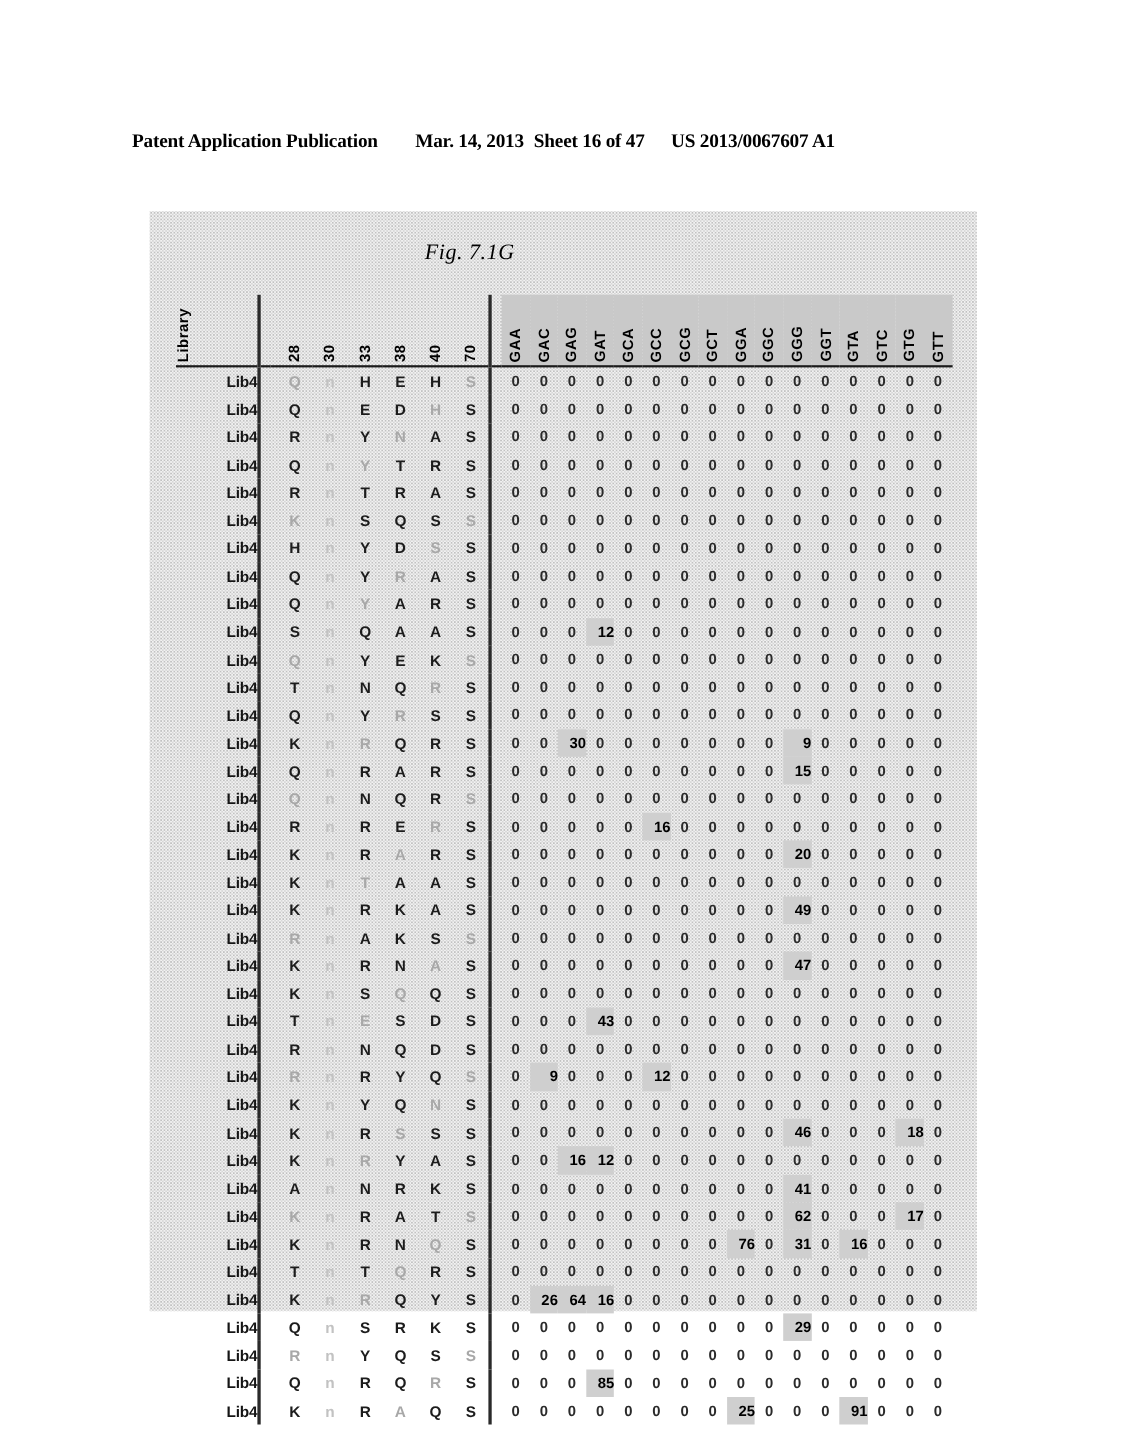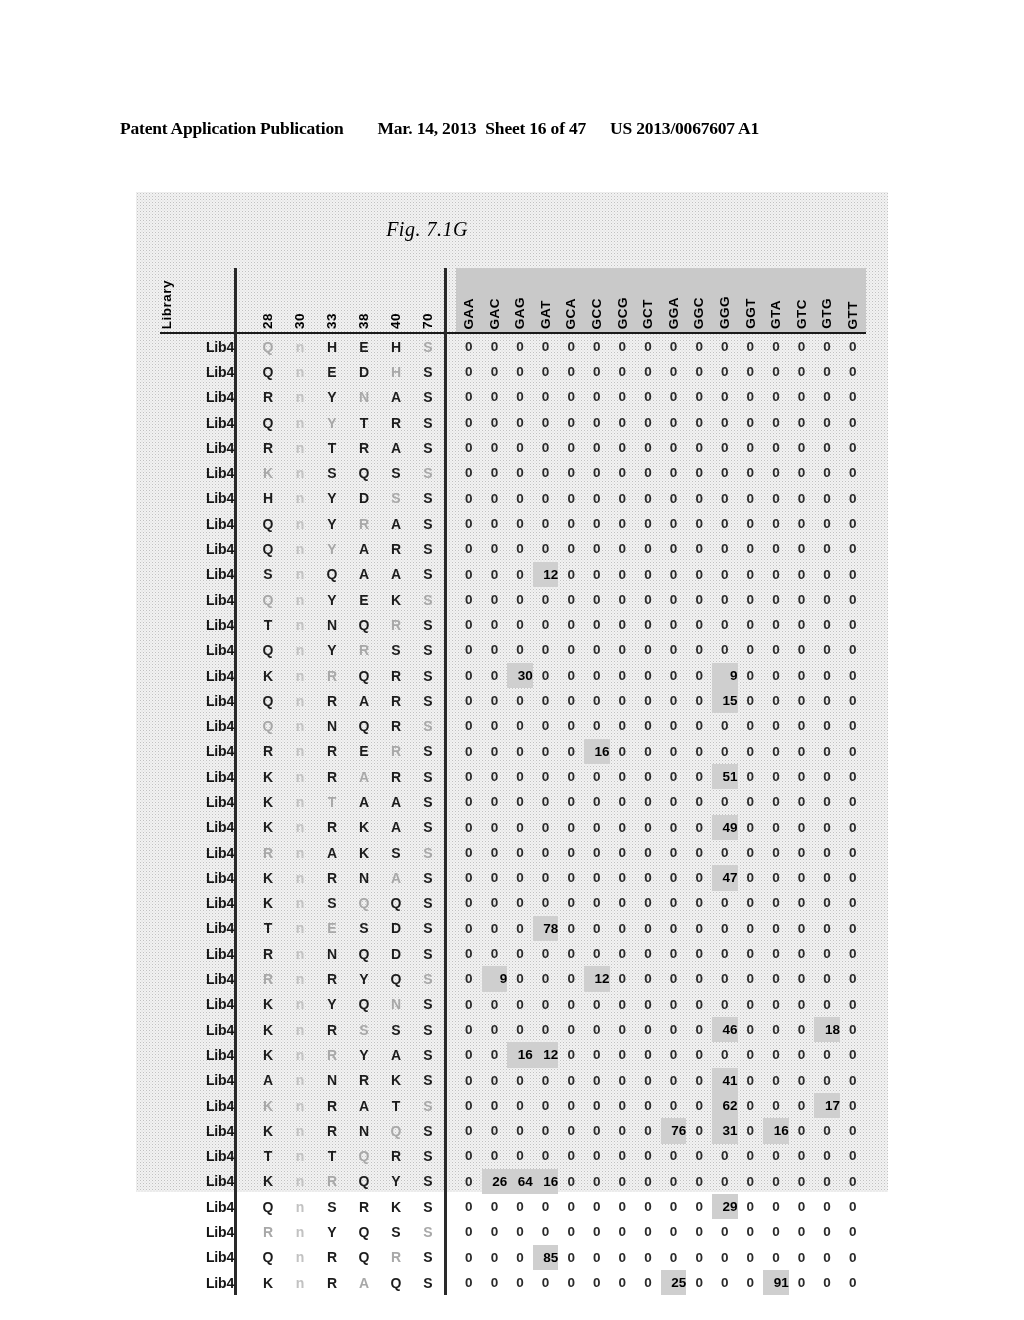--- a/index.html
+++ b/index.html
@@ -670,21 +670,21 @@
             <td class="c-val zero">0</td>
             <td class="c-val zero">0</td>
             <td class="c-val zero">0</td>
             <td class="c-val zero">0</td>
             <td class="c-val zero">0</td>
             <td class="c-val zero">0</td>
             <td class="c-val zero">0</td>
             <td class="c-val zero">0</td>
             <td class="c-val zero">0</td>
             <td class="c-val zero">0</td>
-            <td class="c-val hit">51</td>
+            <td class="c-val hit">20</td>
             <td class="c-val zero">0</td>
             <td class="c-val zero">0</td>
             <td class="c-val zero">0</td>
             <td class="c-val zero">0</td>
             <td class="c-val zero">0</td>
           </tr>
           <tr>
             <td class="c-lib">Lib4</td>
             <td class="sep"></td>
             <td class="c-aa first-pos">K</td>
@@ -825,21 +825,21 @@
             <td class="c-aa first-pos">T</td>
             <td class="c-aa vfaint">n</td>
             <td class="c-aa faint">E</td>
             <td class="c-aa">S</td>
             <td class="c-aa">D</td>
             <td class="c-aa">S</td>
             <td class="sep"></td>
             <td class="c-val zero">0</td>
             <td class="c-val zero">0</td>
             <td class="c-val zero">0</td>
-            <td class="c-val hit">78</td>
+            <td class="c-val hit">43</td>
             <td class="c-val zero">0</td>
             <td class="c-val zero">0</td>
             <td class="c-val zero">0</td>
             <td class="c-val zero">0</td>
             <td class="c-val zero">0</td>
             <td class="c-val zero">0</td>
             <td class="c-val zero">0</td>
             <td class="c-val zero">0</td>
             <td class="c-val zero">0</td>
             <td class="c-val zero">0</td>

